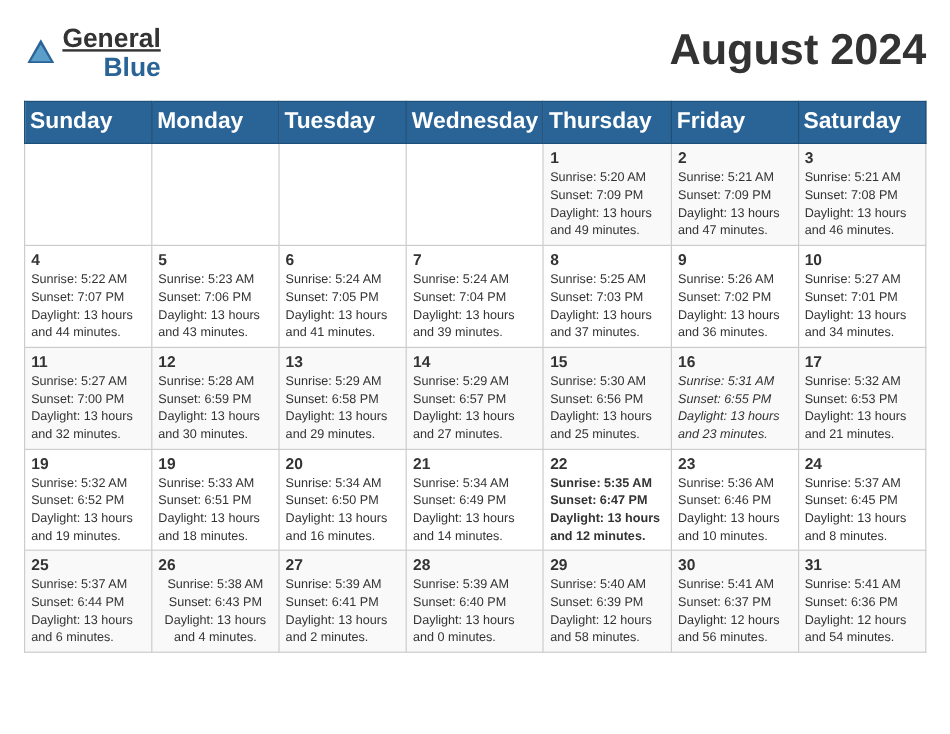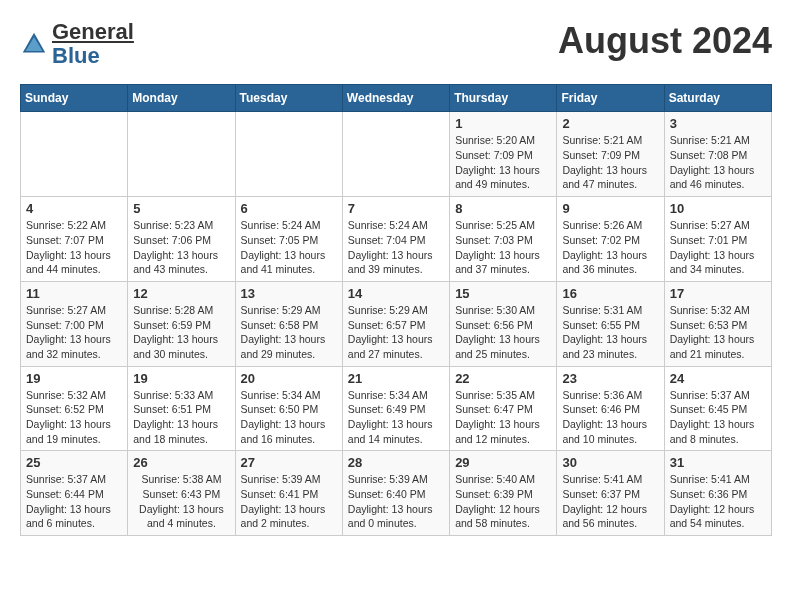--- a/index.html
+++ b/index.html
@@ -20,21 +20,21 @@
       display: flex;
       align-items: center;
     }
     .logo-text {
       font-size: 22px;
       font-weight: bold;
       color: #333;
       line-height: 1.1;
     }
     .logo-text .general { display: block; text-decoration: underline; }
-    .logo-text .blue { display: block; color: #2a6496; }
+    .logo-text .blue { display: block; color: #2a6496; text-align: right; }
     .logo-icon {
       width: 28px;
       height: 28px;
       margin-right: 4px;
       position: relative;
     }
     .title-block {
       text-align: left;
     }
     .month-year {
@@ -49,21 +49,21 @@
     table {
       width: 100%;
       border-collapse: collapse;
       font-size: 11px;
     }
     thead tr th {
       background-color: #2a6496;
       color: #fff;
       padding: 6px 4px;
       text-align: left;
-      font-size: 12px;
+      font-size: 19px;
       border: 1px solid #1d4f78;
     }
     tbody tr td {
       border: 1px solid #ccc;
       vertical-align: top;
       padding: 4px 5px;
       width: 107px;
       min-height: 90px;
       background: #fff;
     }
@@ -227,21 +227,21 @@
         </td>
         <td>
           <span class="day-number">15</span>
           <div class="day-info" style="white-space: pre-line;">Sunrise: 5:30 AM
 Sunset: 6:56 PM
 Daylight: 13 hours
 and 25 minutes.</div>
         </td>
         <td>
           <span class="day-number">16</span>
-          <div class="day-info" style="white-space: pre-line;">Sunrise: 5:31 AM
+          <div class="day-info" style="white-space: pre-line; font-style: italic;">Sunrise: 5:31 AM
 Sunset: 6:55 PM
 Daylight: 13 hours
 and 23 minutes.</div>
         </td>
         <td>
           <span class="day-number">17</span>
           <div class="day-info" style="white-space: pre-line;">Sunrise: 5:32 AM
 Sunset: 6:53 PM
 Daylight: 13 hours
 and 21 minutes.</div>
@@ -271,21 +271,21 @@
         </td>
         <td>
           <span class="day-number">21</span>
           <div class="day-info" style="white-space: pre-line;">Sunrise: 5:34 AM
 Sunset: 6:49 PM
 Daylight: 13 hours
 and 14 minutes.</div>
         </td>
         <td>
           <span class="day-number">22</span>
-          <div class="day-info" style="white-space: pre-line;">Sunrise: 5:35 AM
+          <div class="day-info" style="white-space: pre-line; font-weight: bold;">Sunrise: 5:35 AM
 Sunset: 6:47 PM
 Daylight: 13 hours
 and 12 minutes.</div>
         </td>
         <td>
           <span class="day-number">23</span>
           <div class="day-info" style="white-space: pre-line;">Sunrise: 5:36 AM
 Sunset: 6:46 PM
 Daylight: 13 hours
 and 10 minutes.</div>

